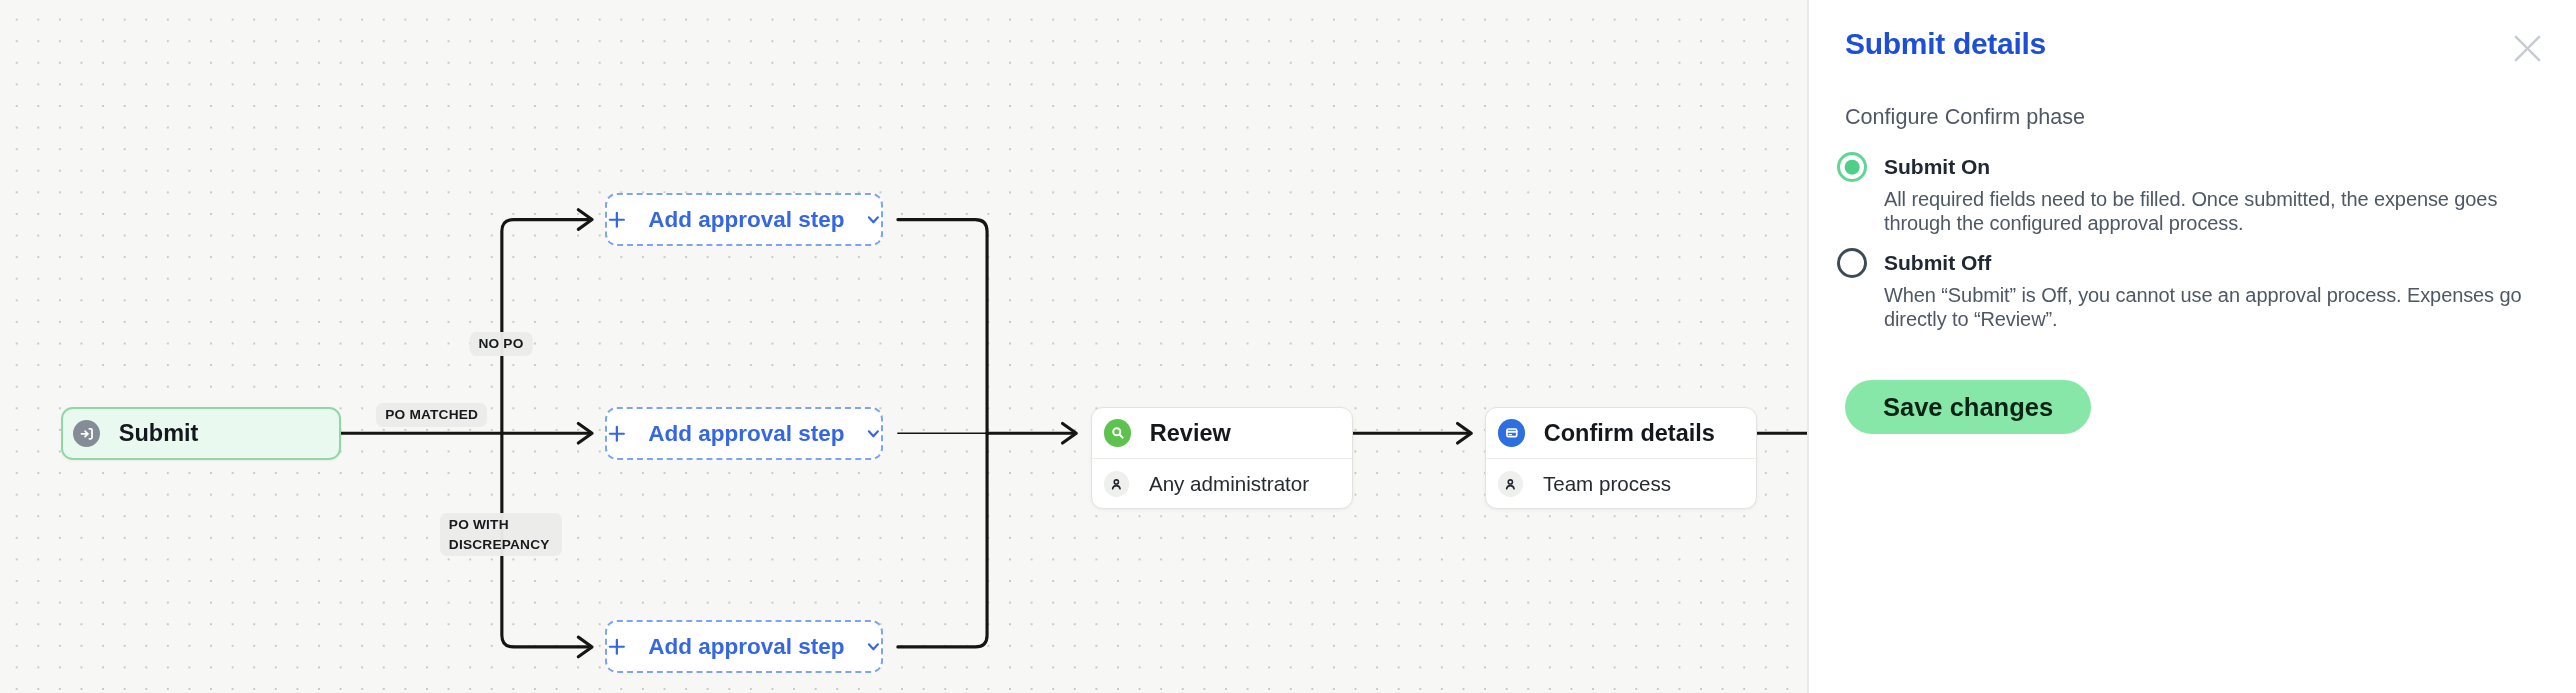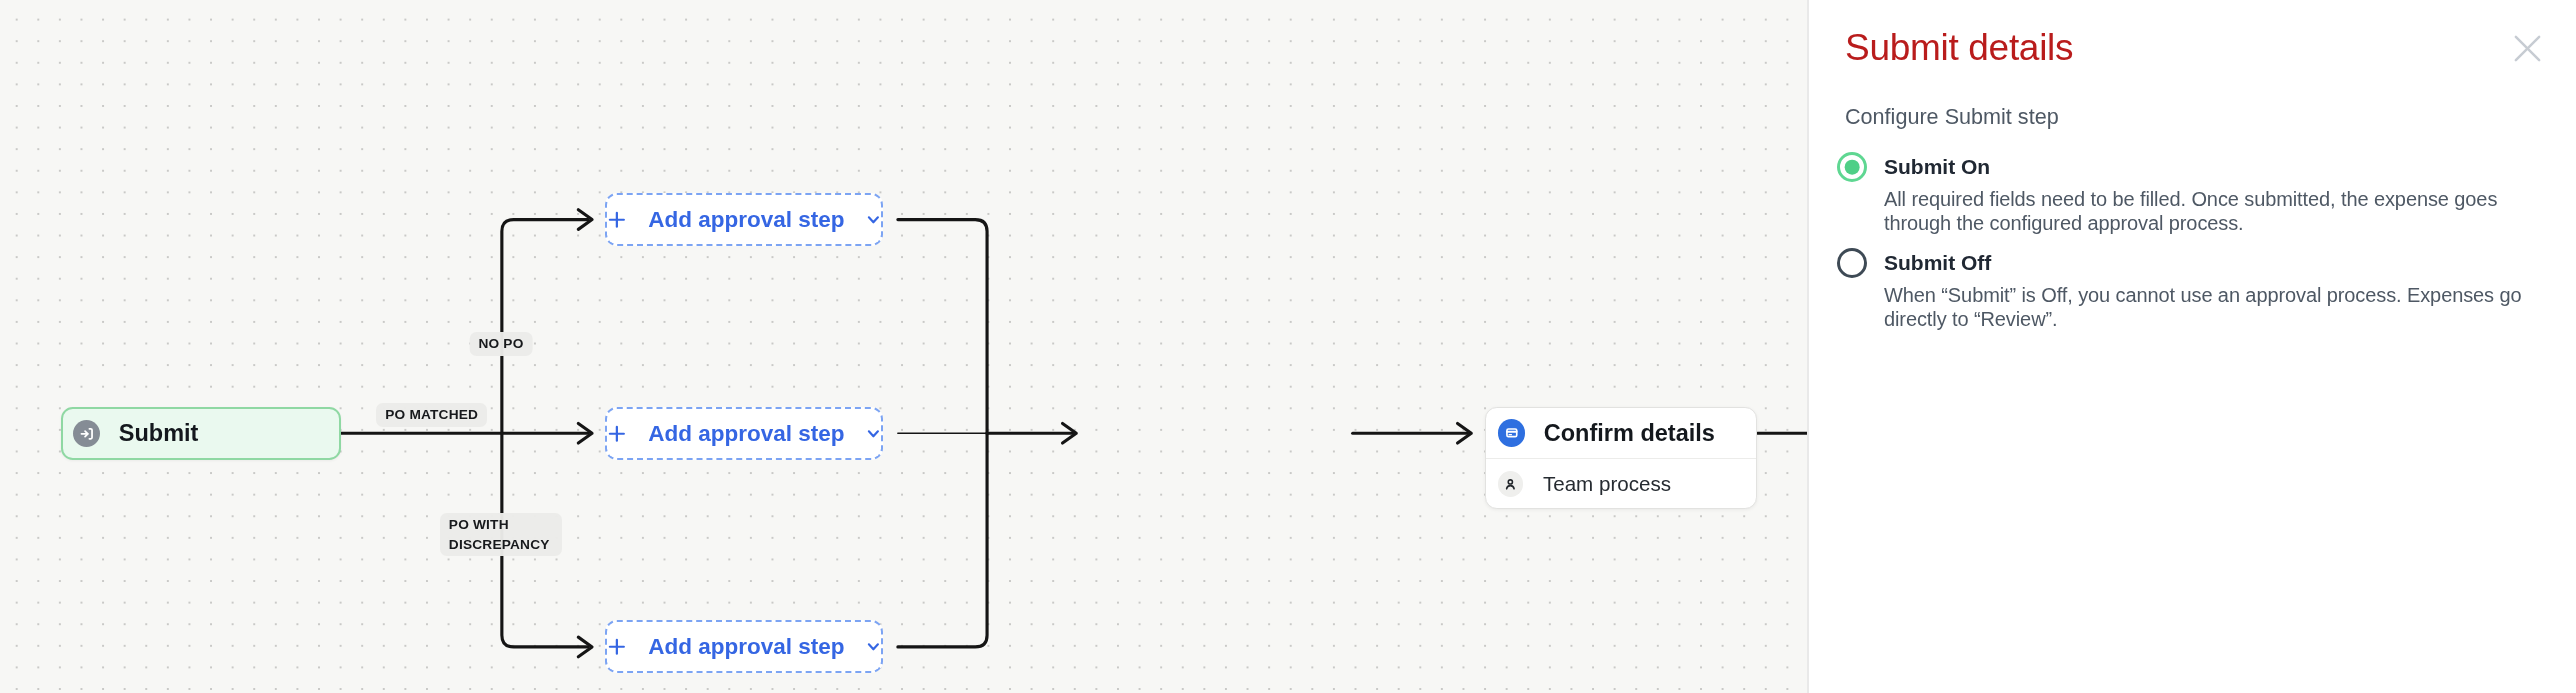--- a/index.html
+++ b/index.html
@@ -60,21 +60,21 @@
     width:25.5px; height:25.5px; border-radius:50%; background:#efefed;
     display:flex; align-items:center; justify-content:center; flex:0 0 auto;
   }
   .assignee-label { font-size:20.6px; color:#262b31; margin-left:19.6px; white-space:nowrap; }
 
   
   #panel {
     position:absolute; top:0; right:0; width:769px; height:694px;
     background:#ffffff; border-left:2px solid #e9e9e9; z-index:10;
   }
-  #panel-title { position:absolute; left:36px; top:27.4px; font-size:37px; font-weight:normal; color:#b91c1c; letter-spacing:-0.3px; }
+  #panel-title { position:absolute; left:36px; top:27.4px; font-size:30px; font-weight:bold; color:#1d4ed8; letter-spacing:-0.3px; }
   #panel-close { position:absolute; right:32px; top:32px; width:33px; height:33px; cursor:pointer; }
   #panel-subtitle { position:absolute; left:36px; top:104px; font-size:21.6px; color:#4e5864; }
 
   .radio {
     position:absolute; left:28px; width:30px; height:30px; border-radius:50%;
     background:#fff; cursor:pointer;
   }
   .radio.on  { border:3.4px solid #5fd792; }
   .radio.on::after {
     content:""; position:absolute; left:50%; top:50%; transform:translate(-50%,-50%);
@@ -165,20 +165,41 @@
       <span class="add-label">Add approval step</span>
       <svg width="17.6" height="17.6" viewBox="0 0 18 18" fill="none" stroke="#3566e3" stroke-width="2.6" stroke-linecap="round" stroke-linejoin="round">
           <polyline points="3.5,6 9,12 14.5,6"></polyline>
         </svg>
     </button>
 
     <div class="branch-pill" style="left:501px; top:332px; transform:translateX(-50%);">NO PO</div>
     <div class="branch-pill" style="right:2089px; top:403px;">PO MATCHED</div>
     <div class="branch-pill" style="left:501px; top:513px; transform:translateX(-50%); width:122px; white-space:normal;">PO WITH DISCREPANCY</div>
 
+    <div class="step-card" style="left:1091px; width:262px;">
+      <div class="card-row">
+        <span class="icon-circle" style="background:#5ec24f;">
+          <svg width="15.7" height="15.7" viewBox="0 0 16 16" fill="none" stroke="#ffffff" stroke-width="2" stroke-linecap="round">
+            <circle cx="6.9" cy="6.9" r="3.6"></circle>
+              <line x1="9.7" y1="9.7" x2="12.9" y2="12.9"></line>
+          </svg>
+        </span>
+        <span class="node-title">Review</span>
+      </div>
+      <div class="card-divider"></div>
+      <div class="card-row">
+        <span class="assignee-circle">
+          <svg width="14.7" height="14.7" viewBox="0 0 16 16" fill="none" stroke="#22262b" stroke-width="1.7" stroke-linecap="round">
+            <circle cx="8" cy="5.4" r="2.3"></circle>
+              <path d="M3.9 12.9 a4.15 4.15 0 0 1 8.2 0"></path>
+          </svg>
+        </span>
+        <span class="assignee-label">Any administrator</span>
+      </div>
+    </div>
 
     <div class="step-card" style="left:1485px; width:272px;">
       <div class="card-row">
         <span class="icon-circle" style="background:#2e6fe0;">
           <svg width="15.7" height="15.7" viewBox="0 0 16 16" fill="none" stroke="#ffffff" stroke-linecap="round">
             <rect x="3" y="4.1" width="10" height="7.8" rx="1.5" stroke-width="1.7"></rect>
             <line x1="3.2" y1="6.9" x2="12.8" y2="6.9" stroke-width="2"></line>
             <line x1="5.2" y1="9.9" x2="7.6" y2="9.9" stroke-width="1.3"></line>
           </svg>
         </span>
@@ -200,26 +221,27 @@
   <aside id="panel">
     <h1 id="panel-title">Submit details</h1>
 
     <span id="panel-close">
       <svg width="33" height="33" viewBox="0 0 34 34" stroke="#c7ccd3" stroke-width="2.6" stroke-linecap="round">
         <line x1="5" y1="5" x2="29" y2="29"></line>
           <line x1="29" y1="5" x2="5" y2="29"></line>
       </svg>
     </span>
 
-    <div id="panel-subtitle">Configure Submit step</div>
+    <div id="panel-subtitle">Configure Confirm phase</div>
 
     <span class="radio on" style="top:152px;"></span>
     <div class="opt-label" style="top:152px;">Submit On</div>
     <p class="opt-desc" style="top:187px;">All required fields need to be filled. Once submitted, the expense goes through the configured approval process.</p>
 
     <span class="radio off" style="top:248px;"></span>
     <div class="opt-label" style="top:248px;">Submit Off</div>
     <p class="opt-desc" style="top:283px;">When “Submit” is Off, you cannot use an approval process. Expenses go directly to “Review”.</p>
 
+    <button id="save-btn">Save changes</button>
   </aside>
 
 </div>
 
 
 </body></html>

